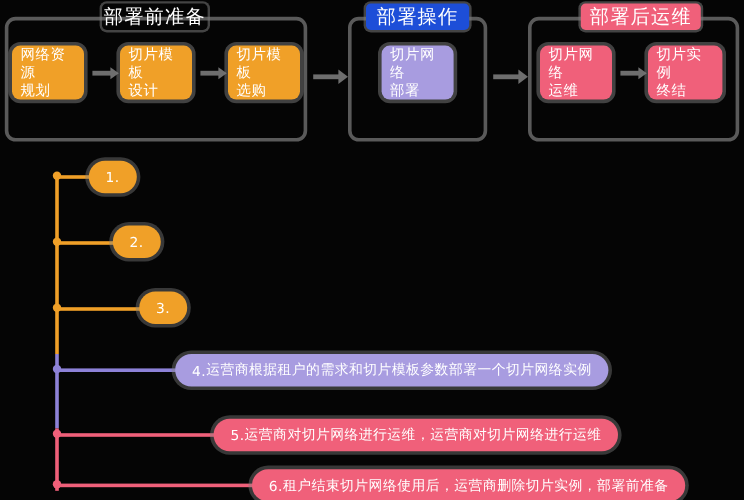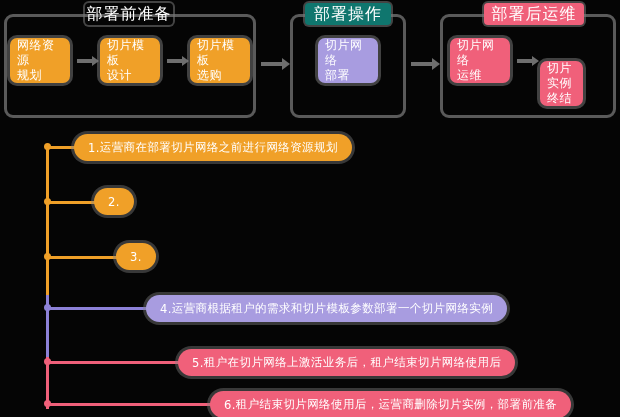--- a/index.html
+++ b/index.html
@@ -113,21 +113,21 @@
   <div class="pbox" style="left:190px;top:38px;width:60px;height:45px;background:#F0A028;">
     <span>
       <span>切片模板</span>
       <span>选购</span>
     </span>
   </div>
 
   <div class="phase-link" style="left:261px;top:62px;width:22px;"></div>
 
   <div class="phase" style="left:290px;top:14px;width:116px;height:104px;"></div>
-  <div class="phase-tab" style="left:305px;top:3px;width:86px;background:#0f766e;">
+  <div class="phase-tab" style="left:305px;top:3px;width:86px;background:#1d4ed8;">
     <span>部署操作</span>
   </div>
   <div class="pbox" style="left:318px;top:38px;width:60px;height:45px;background:#A89CE0;">
     <span>
       <span>切片网络</span>
       <span>部署</span>
     </span>
   </div>
 
   <div class="phase-link" style="left:411px;top:62px;width:22px;"></div>
@@ -136,36 +136,35 @@
   <div class="phase-tab" style="left:484px;top:3px;width:100px;background:#F0607A;">
     <span>部署后运维</span>
   </div>
   <div class="pbox" style="left:450px;top:38px;width:60px;height:45px;background:#F0607A;">
     <span>
       <span>切片网络</span>
       <span>运维</span>
     </span>
   </div>
   <div class="harrow" style="left:517px;top:59px;width:16px;"></div>
-  <div class="pbox" style="left:540px;top:38px;width:43px;height:45px;background:#F0607A;margin-top:23px;">
+  <div class="pbox" style="left:540px;top:38px;width:62px;height:45px;background:#F0607A;">
     <span>
       <span>切片实例</span>
       <span>终结</span>
     </span>
   </div>
 
   <div class="spine-seg" style="left:46px;top:145px;height:150px;background:#F0A028;"></div>
   <div class="spine-seg" style="left:46px;top:295px;height:62px;background:#8d82d8;"></div>
   <div class="spine-seg" style="left:46px;top:357px;height:52px;background:#F0607A;"></div>
 
   <div class="branch" style="left:46px;top:146px;width:46px;background:#F0A028;"></div>
   <div class="node" style="left:44px;top:143px;background:#F0A028;"></div>
   <div class="pill" style="left:74px;top:134px;background:#F0A028;">
     <span>1.</span>
-    <span>运营商在部署切片网络之前进行网络资源规划</span>
   </div>
 
   <div class="branch" style="left:46px;top:201px;width:58px;background:#F0A028;"></div>
   <div class="node" style="left:44px;top:198px;background:#F0A028;"></div>
   <div class="pill" style="left:94px;top:188px;background:#F0A028;">
     <span>2.</span>
   </div>
 
   <div class="branch" style="left:46px;top:256px;width:82px;background:#F0A028;"></div>
   <div class="node" style="left:44px;top:253px;background:#F0A028;"></div>
@@ -177,21 +176,21 @@
   <div class="node" style="left:44px;top:304px;background:#8d82d8;"></div>
   <div class="pill" style="left:146px;top:295px;background:#A89CE0;">
     <span>4.</span>
     <span>运营商根据租户的需求和切片模板参数部署一个切片网络实例</span>
   </div>
 
   <div class="branch" style="left:46px;top:361px;width:140px;background:#F0607A;"></div>
   <div class="node" style="left:44px;top:358px;background:#F0607A;"></div>
   <div class="pill" style="left:178px;top:349px;background:#F0607A;">
     <span>5.</span>
-    <span>租户在切片网络上激活业务后，租户结束切片网络使用后</span>
+    <span>运营商对切片网络进行运维，运营商对切片网络进行运维</span>
   </div>
 
   <div class="branch" style="left:46px;top:403px;width:172px;background:#F0607A;"></div>
   <div class="node" style="left:44px;top:400px;background:#F0607A;"></div>
   <div class="pill" style="left:210px;top:391px;background:#F0607A;">
     <span>6.</span>
     <span>租户结束切片网络使用后，运营商删除切片实例，部署前准备</span>
   </div>
 
 </div>

